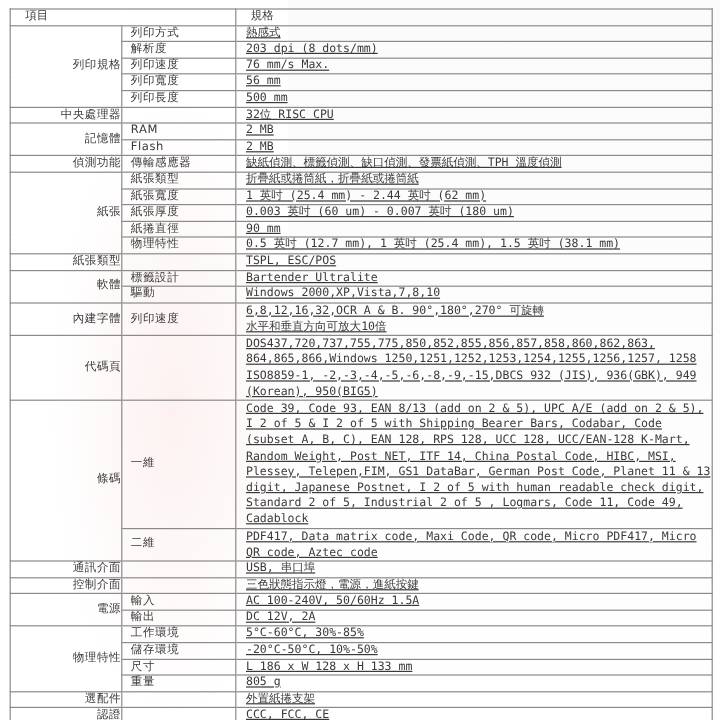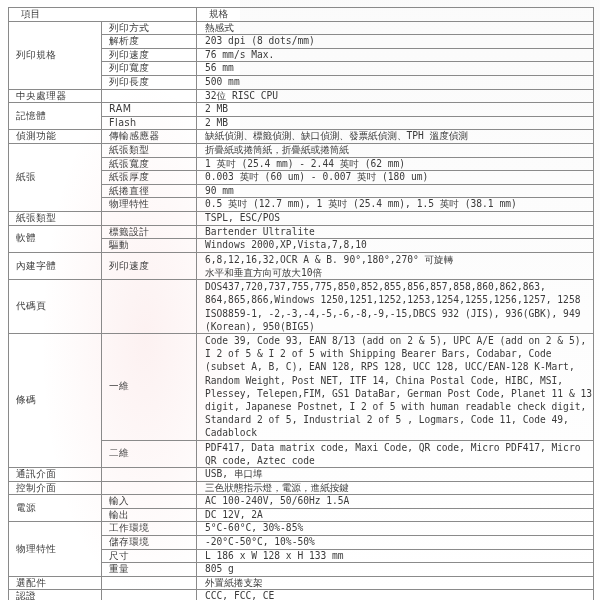--- a/index.html
+++ b/index.html
@@ -7,25 +7,25 @@
          font-family: "DejaVu Sans Mono", "Liberation Mono", monospace; color: #3a3a3a; }
   .watermark { position: absolute; pointer-events: none; }
   .wm-red { left: 40px; top: 80px; width: 210px; height: 520px; border-radius: 90px;
             background: radial-gradient(ellipse at 50% 50%, rgba(230,120,120,0.10), rgba(255,255,255,0) 70%); }
   .wm-gray { left: 240px; top: 0; width: 360px; height: 600px;
              background: linear-gradient(180deg, rgba(200,200,200,0.08), rgba(255,255,255,0)); }
   table.spec { position: absolute; left: 8px; top: 7px; width: 585px;
                border-collapse: collapse; table-layout: fixed; font-size: 9.6px; line-height: 12.6px; }
   table.spec td { border: 1px solid #8a8a8a; padding: 0 0 0 7px; vertical-align: middle;
                   white-space: nowrap; }
-  table.spec td.val { white-space: normal; word-break: normal; padding-left: 8px; }
+  table.spec td.val { white-space: normal; word-break: normal; padding-left: 8px; text-decoration: underline; }
   col.c1 { width: 93px; } col.c2 { width: 95px; } col.c3 { width: 397px; }
-  td.cat { font-family: Liberation Sans, sans-serif; letter-spacing: 0.5px; }
+  td.cat { font-family: Liberation Sans, sans-serif; letter-spacing: 0.5px; text-align: right; }
   td.sub { font-family: "DejaVu Sans", sans-serif; letter-spacing: 0.5px; }
-  tr.head td { font-family: Liberation Serif, serif; padding-left: 12px; }
+  tr.head td { font-family: Liberation Mono, monospace; padding-left: 12px; }
   td.multi { line-height: 13.2px; }
 </style>
 </head>
 <body>
 
 <div class="watermark wm-gray"></div>
 <div class="watermark wm-red"></div>
 
 <table class="spec">
   <colgroup>

